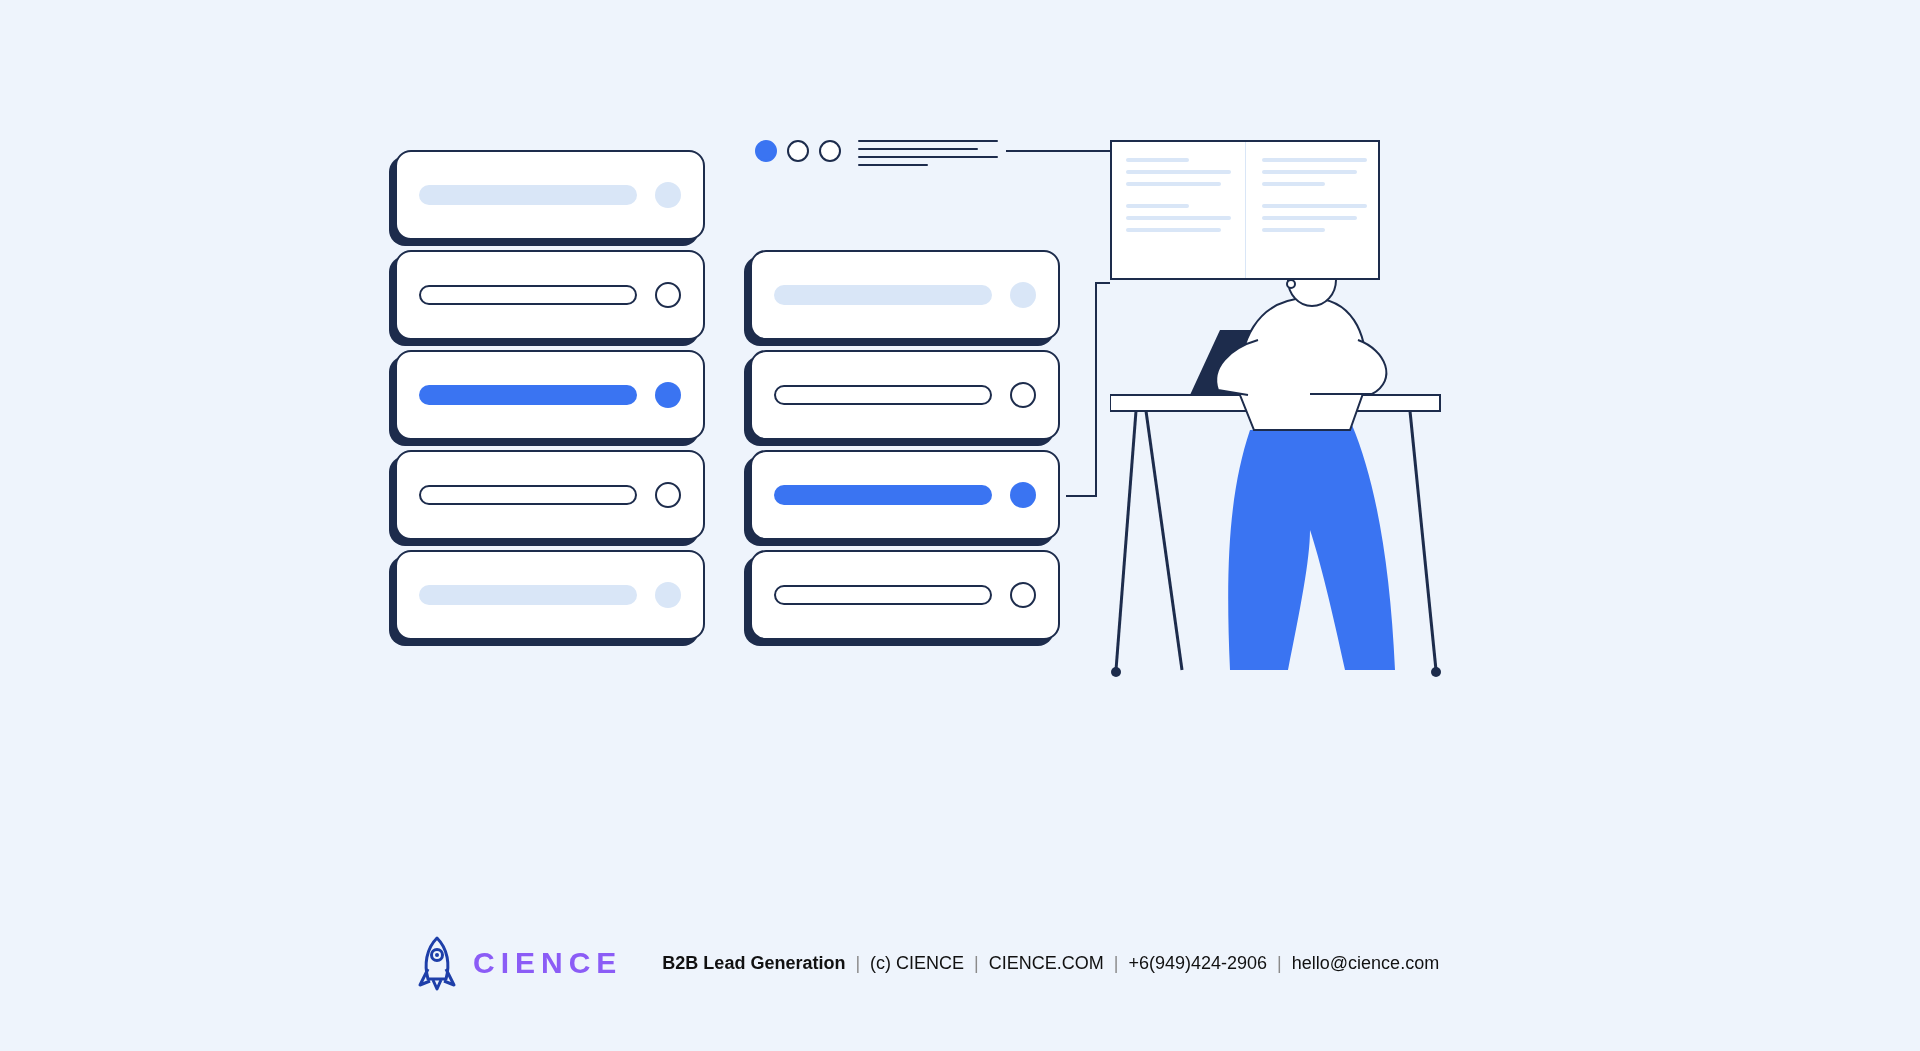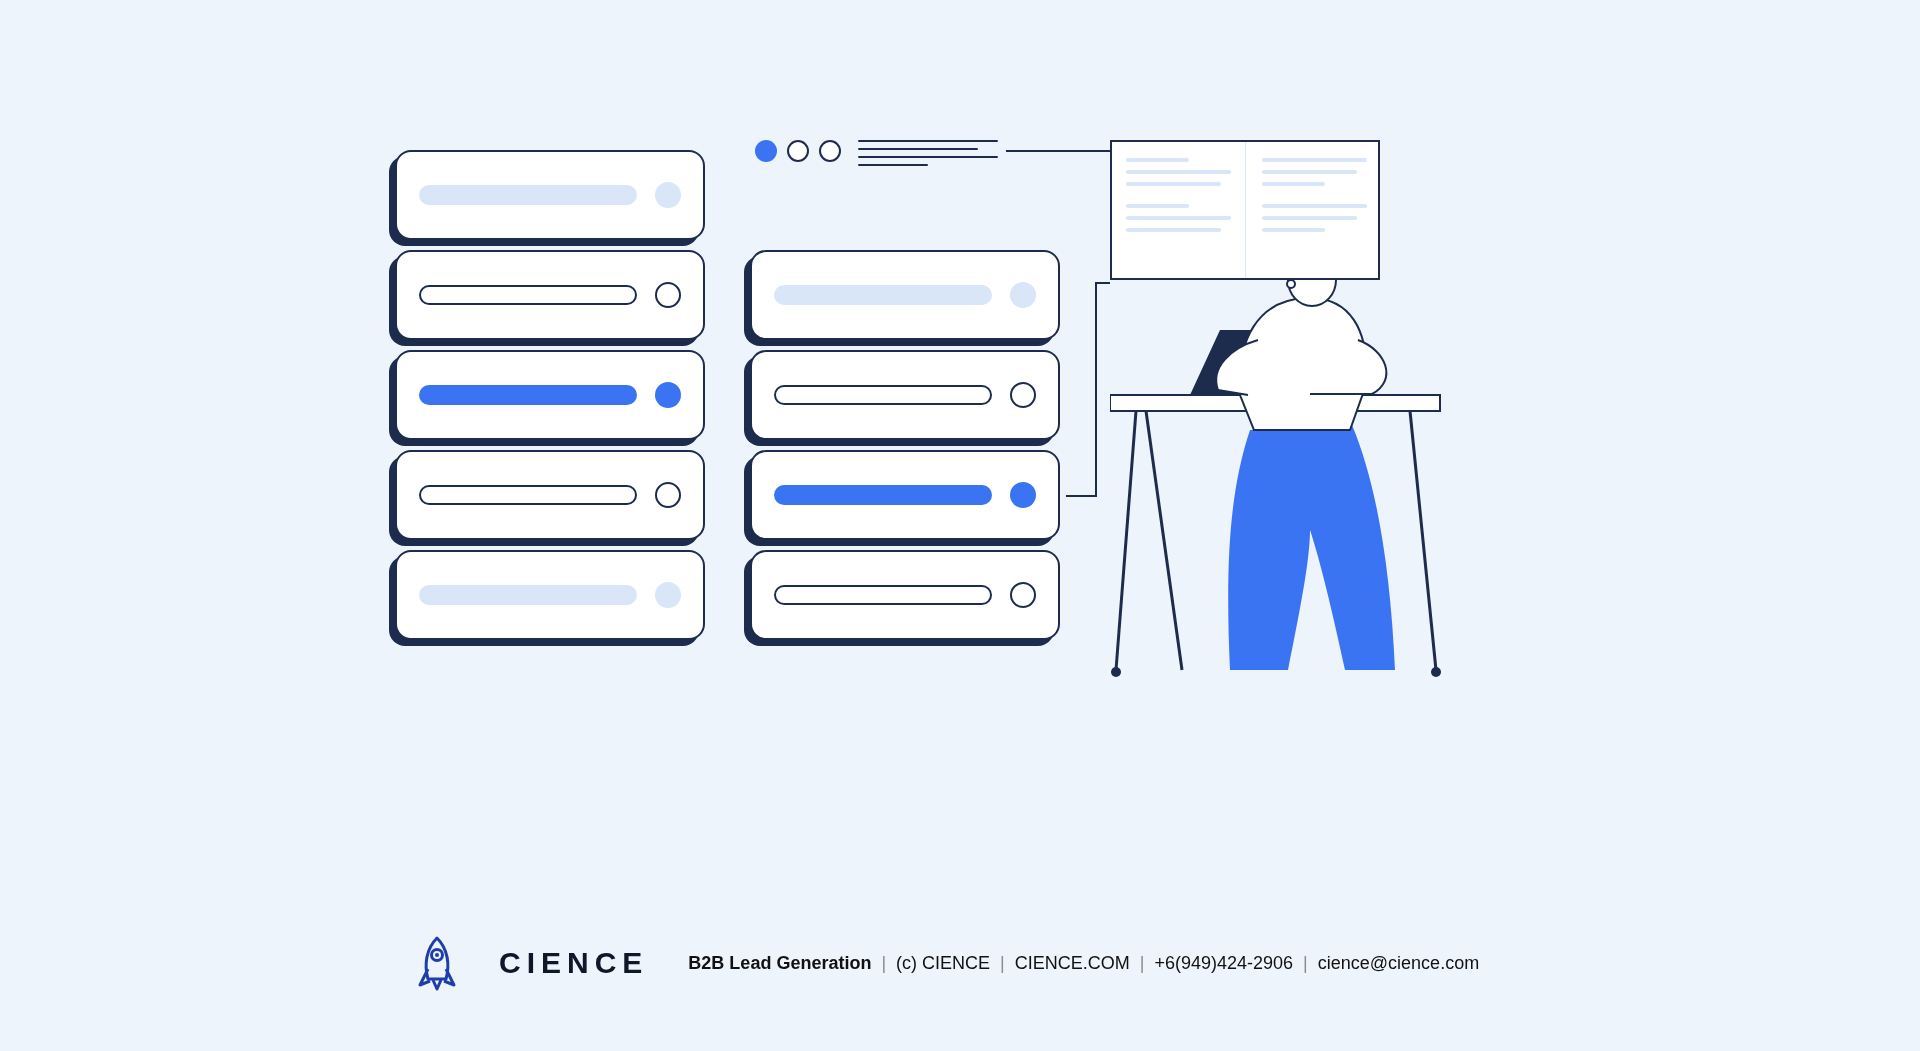--- a/index.html
+++ b/index.html
@@ -192,22 +192,21 @@
 .logo {
   display: flex;
   align-items: center;
   gap: 14px;
 }
 .logo svg { width: 44px; height: 56px; }
 .logo-text {
   font-size: 30px;
   font-weight: 700;
   letter-spacing: 6px;
-  color: #0f172a;
-  margin-left: 26px;
+  color: #8b5cf6;
 }
 .meta {
   font-size: 18px;
   color: #111111;
   display: flex;
   gap: 10px;
   align-items: flex-start;
 }
 .meta .seg strong { font-weight: 700; }
 .meta .sep { color: #8b8b8b; }
@@ -365,15 +364,15 @@
   </div>
   <div class="meta">
     <span class="seg"><strong>B2B Lead Generation</strong></span>
     <span class="sep">|</span>
     <span class="seg">(c) CIENCE</span>
     <span class="sep">|</span>
     <span class="seg">CIENCE.COM</span>
     <span class="sep">|</span>
     <span class="seg">+6(949)424-2906</span>
     <span class="sep">|</span>
-    <span class="seg">cience@cience.com</span>
+    <span class="seg">hello@cience.com</span>
   </div>
 </div>
 
 </body></html>

